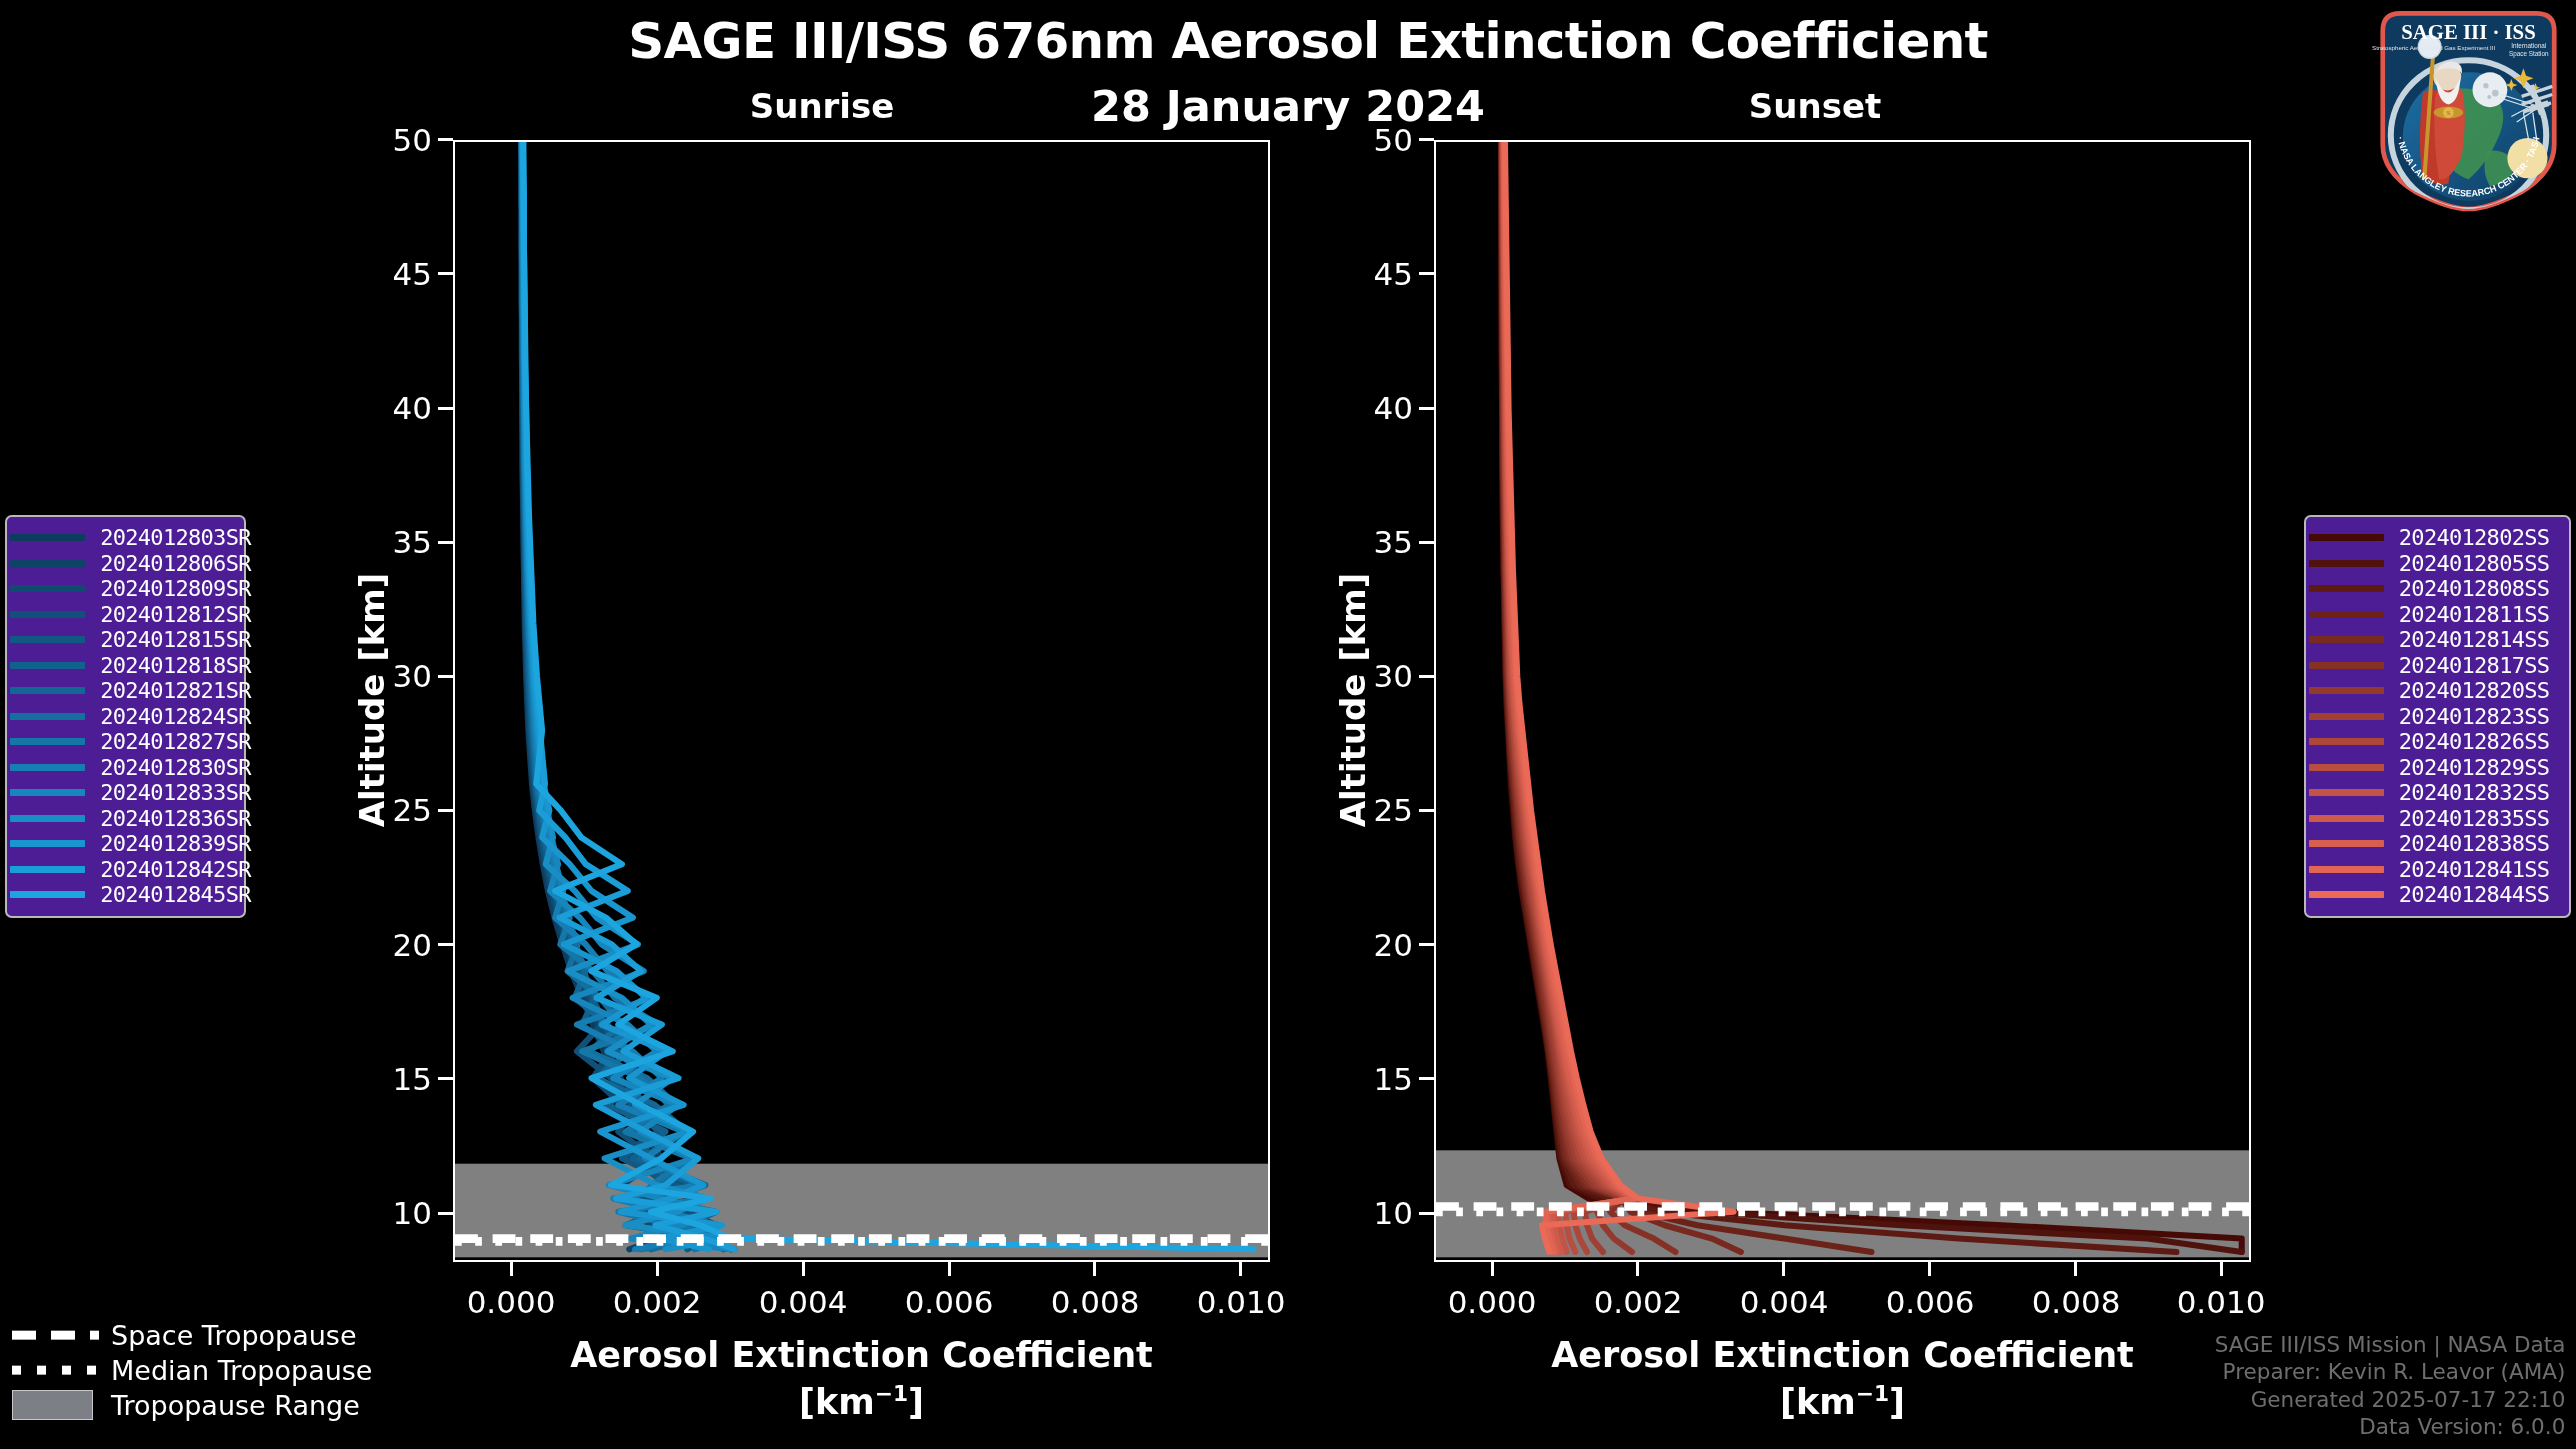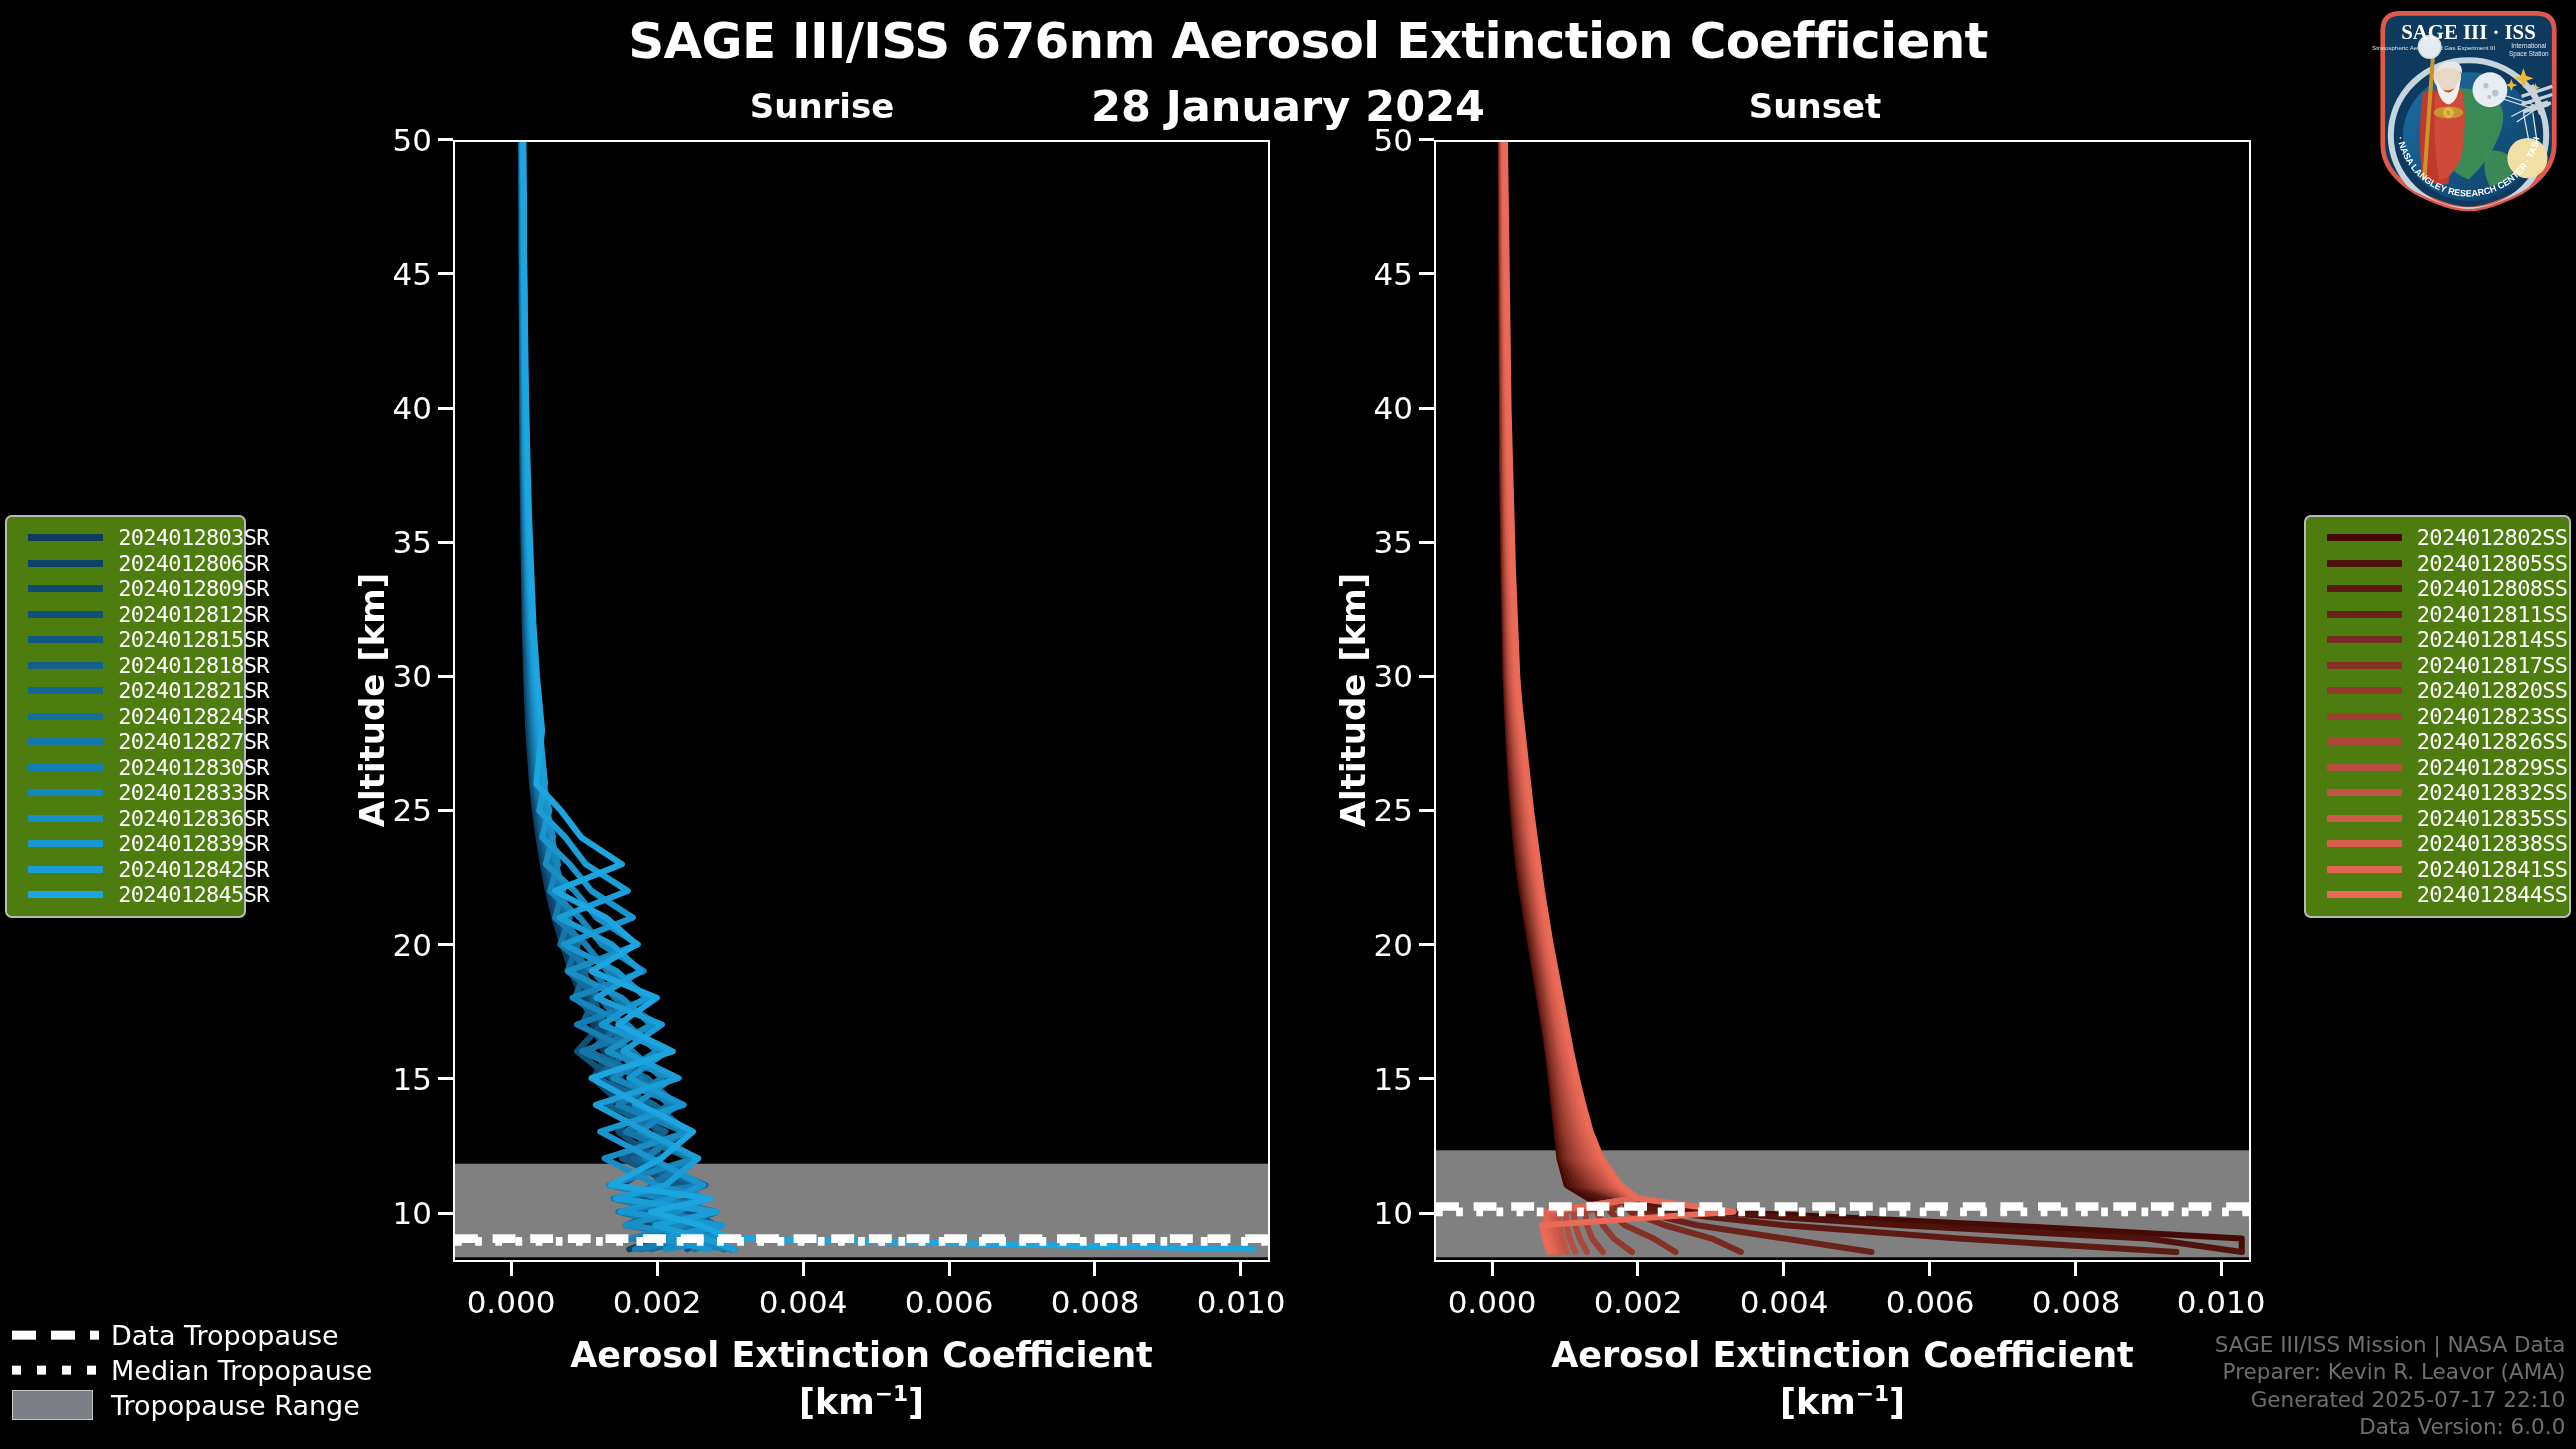--- a/index.html
+++ b/index.html
@@ -45,21 +45,21 @@
     font-size:31px;white-space:nowrap;font-family:"DejaVu Sans",sans-serif;text-align:center;}
   .xtick-mark{position:absolute;width:2.7px;height:14.8px;background:#fff;}
   .xlab{position:absolute;text-align:center;font-size:35px;font-weight:bold;
     white-space:nowrap;font-family:"DejaVu Sans",sans-serif;}
   .xlab2{position:absolute;text-align:center;font-size:35px;font-weight:bold;
     white-space:nowrap;font-family:"DejaVu Sans",sans-serif;}
   .xlab sup, .xlab2 sup{font-size:0.62em;vertical-align:super;}
 
   
   .legend-box{position:absolute;border:2px solid #b9b9b9;border-radius:6.7px;
-    background:#4d7c0f;padding:8px 21px;box-sizing:border-box;}
+    background:#4c1d95;padding:8px 3px;box-sizing:border-box;}
   .legend-row{display:flex;align-items:center;height:25.5px;}
   .legend-swatch{width:75px;height:6.7px;flex:0 0 75px;margin-right:14.8px;border-radius:0.7px;}
   .legend-text{font-size:22px;white-space:nowrap;font-family:"DejaVu Sans Mono",monospace;
     letter-spacing:-0.7px;}
 
   #legend-left{left:5.4px;top:515px;width:241px;}
   #legend-right{left:2304px;top:515px;width:267px;}
   #legend-right .legend-row{justify-content:flex-start;}
 
   
@@ -326,21 +326,21 @@
       <span class="legend-swatch" style="background: rgb(234, 106, 87);"></span>
       <span class="legend-text">2024012844SS</span>
     </div>
   </div>
 
 <div id="legend-tropo">
   <div class="tl-row">
     <span class="tl-key">
         <span class="dashline"></span>
       </span>
-    <span class="tl-text">Data Tropopause</span>
+    <span class="tl-text">Space Tropopause</span>
   </div>
   <div class="tl-row">
     <span class="tl-key">
         <span class="dotline"></span>
       </span>
     <span class="tl-text">Median Tropopause</span>
   </div>
   <div class="tl-row">
     <span class="tl-key">
         <span class="rangebox"></span>

